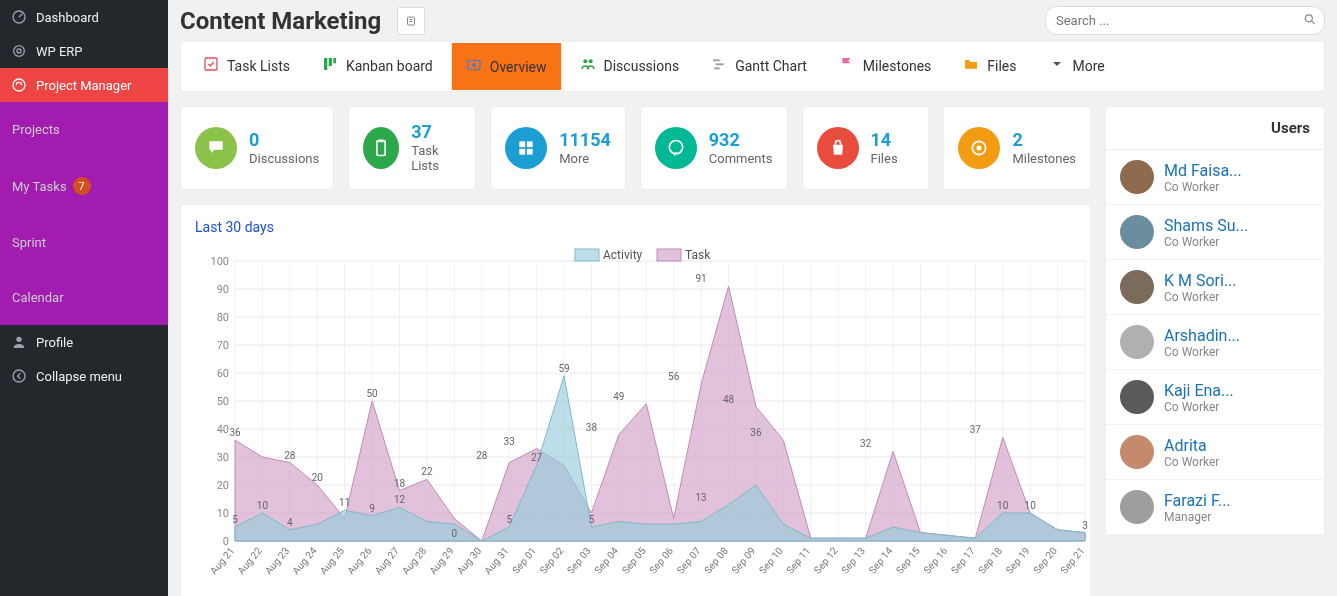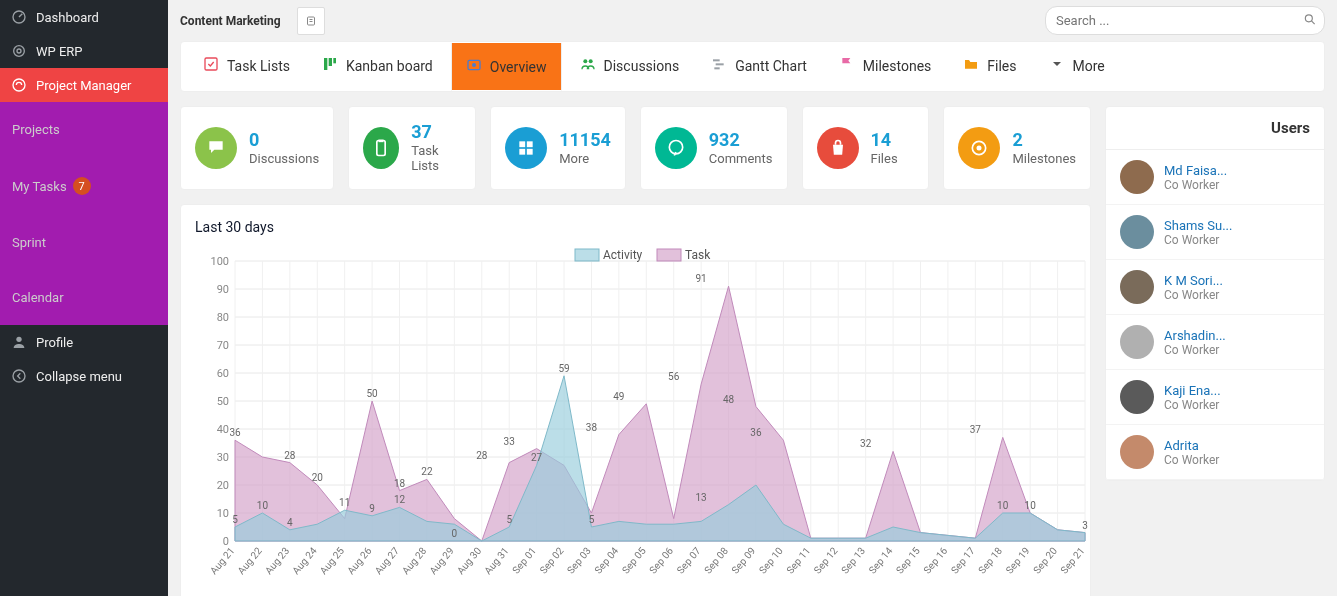--- a/index.html
+++ b/index.html
@@ -12,21 +12,21 @@
   .sidebar .item.active { background: #ef4444; color: #fff; position: relative; }
   .sidebar .item.active::after { content: ""; position: absolute; right: -8px; top: 50%; margin-top: -8px; border: 8px solid transparent; border-right-color: #f1f1f1; }
   .sidebar .sub { padding: 20px 12px; background: #a21caf; color: #ccc; font-size: 13px; cursor: pointer; display:flex; align-items:center; gap:6px;}
   .sidebar .badge { background: #d54e21; color: #fff; border-radius: 50%; width: 18px; height: 18px; display: inline-flex; align-items: center; justify-content: center; font-size: 11px; }
   .sidebar .ico { width: 18px; height: 18px; display:inline-flex; align-items:center; justify-content:center; color:#9ba1a6; }
   .sidebar .item.active .ico { color:#fff; }
 
   
   .main { flex: 1; display: flex; flex-direction: column; min-width: 0; }
   .topbar { display: flex; align-items: center; padding: 6px 12px; }
-  .topbar h1 { font-size: 12px; font-weight: 700; margin-right: 16px; }
+  .topbar h1 { font-size: 24px; font-weight: 700; margin-right: 16px; }
   .topbar .mini-btn { width: 28px; height: 28px; border: 1px solid #ddd; background: #fff; display:flex; align-items:center; justify-content:center; color:#888; cursor:pointer; border-radius:2px;}
   .topbar .spacer { flex: 1; }
   .search { position: relative; }
   .search input { width: 280px; padding: 6px 30px 6px 10px; border: 1px solid #ddd; border-radius: 12px; font-size: 13px; outline: none; }
   .search .sicon { position: absolute; right: 8px; top: 50%; transform: translateY(-50%); color: #888; }
 
   .content { padding: 0 12px 12px 12px; }
 
   
   .tabs { background: #fff; border: 1px solid #eee; display: flex; align-items: center; gap: 4px; padding: 0 8px; margin-bottom: 14px; border-radius: 4px; }
@@ -39,27 +39,27 @@
   .col-main { flex: 1; min-width: 0; }
   .col-side { width: 220px; flex-shrink: 0; }
 
   .stats { display: flex; gap: 14px; margin-bottom: 14px; }
   .stat { flex: 1; background: #fff; border: 1px solid #eee; border-radius: 4px; padding: 16px 14px; display: flex; align-items: center; gap: 12px; }
   .stat .cir { width: 42px; height: 42px; border-radius: 50%; display: flex; align-items: center; justify-content: center; color: #fff; }
   .stat .num { color: #1a9ed4; font-size: 18px; font-weight: 700; line-height: 1; }
   .stat .lbl { color: #666; font-size: 13px; margin-top: 2px; }
 
   .chart-card { background: #fff; border: 1px solid #eee; border-radius: 4px; padding: 14px; }
-  .chart-title { font-size: 14px; color: #0f172a; margin-bottom: 6px; }
+  .chart-title { font-size: 14px; color: #1d4ed8; margin-bottom: 6px; }
 
   .users-card { background: #fff; border: 1px solid #eee; border-radius: 4px; }
   .users-card h3 { padding: 12px 14px; font-size: 15px; border-bottom: 1px solid #eee; text-align: right; }
   .user { display: flex; align-items: center; gap: 10px; padding: 10px 14px; border-bottom: 1px solid #f3f3f3; }
   .user .ava { width: 34px; height: 34px; border-radius: 50%; background: #ccc; flex-shrink:0; }
-  .user .uname { color: #1a73b7; font-size: 13px; }
+  .user .uname { color: #1a73b7; font-size: 16px; }
   .user .urole { color: #888; font-size: 12px; }
 
   svg text { font-family: inherit; }
 </style>
 </head>
 <body>
 
 <div class="app">
 
   <aside class="sidebar">
@@ -456,19 +456,26 @@
       <div class="urole">Co Worker</div>
     </div>
                 </div>
                 <div class="user">
     <div class="ava" style="background:#c48a6b"></div>
     <div>
       <div class="uname">Adrita</div>
       <div class="urole">Co Worker</div>
     </div>
                 </div>
+                <div class="user">
+    <div class="ava" style="background:#9e9e9e"></div>
+    <div>
+      <div class="uname">Farazi F...</div>
+      <div class="urole">Manager</div>
+    </div>
+                </div>
               </div>
           </div>
         </div>
       </div>
     </div>
   </div>
 </div>
 
 </body></html>

